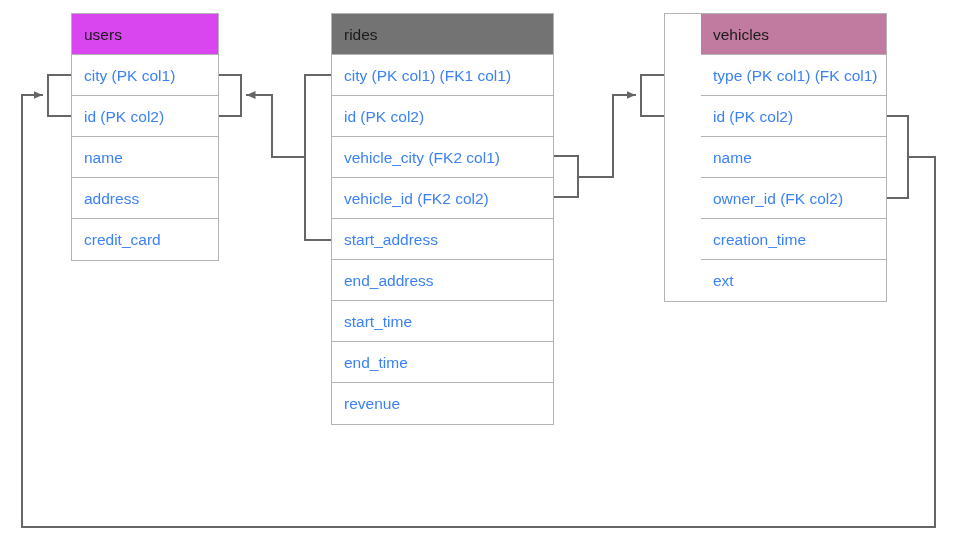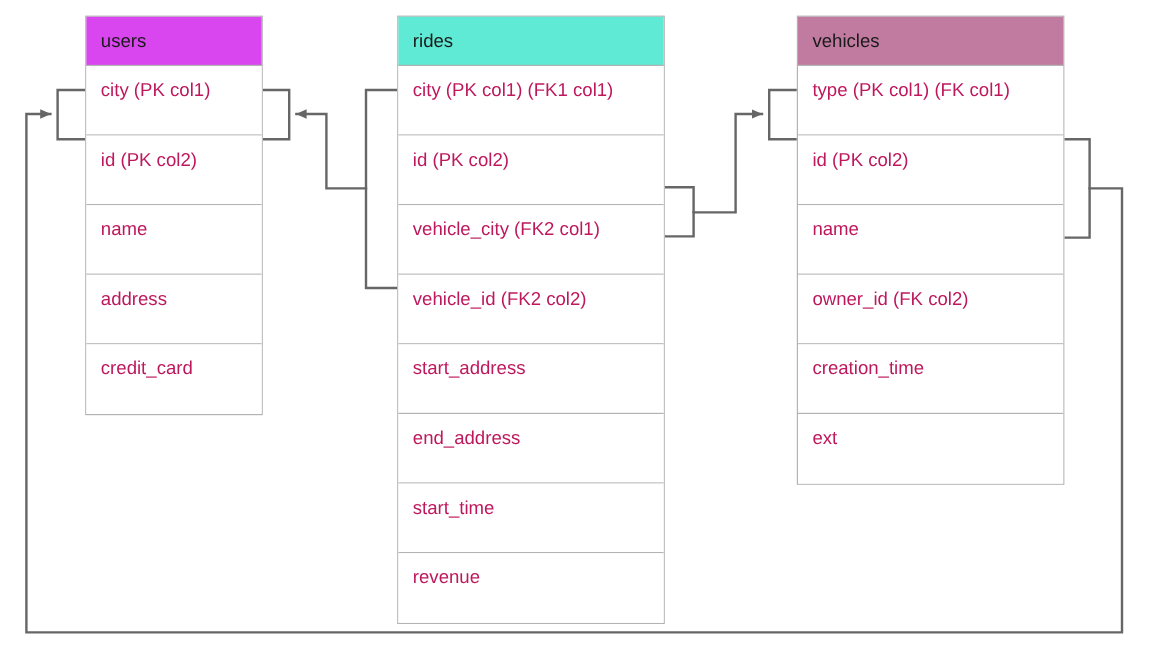--- a/index.html
+++ b/index.html
@@ -38,25 +38,25 @@
     line-height: 41px;
     padding: 0 0 0 12px;
     font-size: 15.5px;
     color: #1a1a1a;
     border-bottom: 1px solid #b3b3b3;
     white-space: nowrap;
     overflow: hidden;
   }
   .entity-row {
     box-sizing: border-box;
-    height: 58px;
+    height: 41px;
     line-height: 41px;
     padding: 0 0 0 12px;
     font-size: 15.5px;
-    color: #be185d;
+    color: #3b82f6;
     background: #ffffff;
     border-bottom: 1px solid #b3b3b3;
     white-space: nowrap;
     overflow: hidden;
   }
   .entity-row:last-child {
     border-bottom: none;
   }
 </style>
 </head>
@@ -96,32 +96,33 @@
   <div class="entity" style="left:71px; top:13px; width:148px;">
     <div class="entity-header" style="background:#d946ef;">users</div>
     <div class="entity-row">city (PK col1)</div>
     <div class="entity-row">id (PK col2)</div>
     <div class="entity-row">name</div>
     <div class="entity-row">address</div>
     <div class="entity-row">credit_card</div>
   </div>
 
   <div class="entity" style="left:331px; top:13px; width:223px;">
-    <div class="entity-header" style="background:#5eead4;">rides</div>
+    <div class="entity-header" style="background:#737373;">rides</div>
     <div class="entity-row">city (PK col1) (FK1 col1)</div>
     <div class="entity-row">id (PK col2)</div>
     <div class="entity-row">vehicle_city (FK2 col1)</div>
     <div class="entity-row">vehicle_id (FK2 col2)</div>
     <div class="entity-row">start_address</div>
     <div class="entity-row">end_address</div>
     <div class="entity-row">start_time</div>
+    <div class="entity-row">end_time</div>
     <div class="entity-row">revenue</div>
   </div>
 
-  <div class="entity" style="left:664px; top:13px; width:223px;">
+  <div class="entity" style="left:664px; top:13px; width:223px;padding-left:36px;">
     <div class="entity-header" style="background:#c27ba0;">vehicles</div>
     <div class="entity-row">type (PK col1) (FK col1)</div>
     <div class="entity-row">id (PK col2)</div>
     <div class="entity-row">name</div>
     <div class="entity-row">owner_id (FK col2)</div>
     <div class="entity-row">creation_time</div>
     <div class="entity-row">ext</div>
   </div>
 
 </div>

